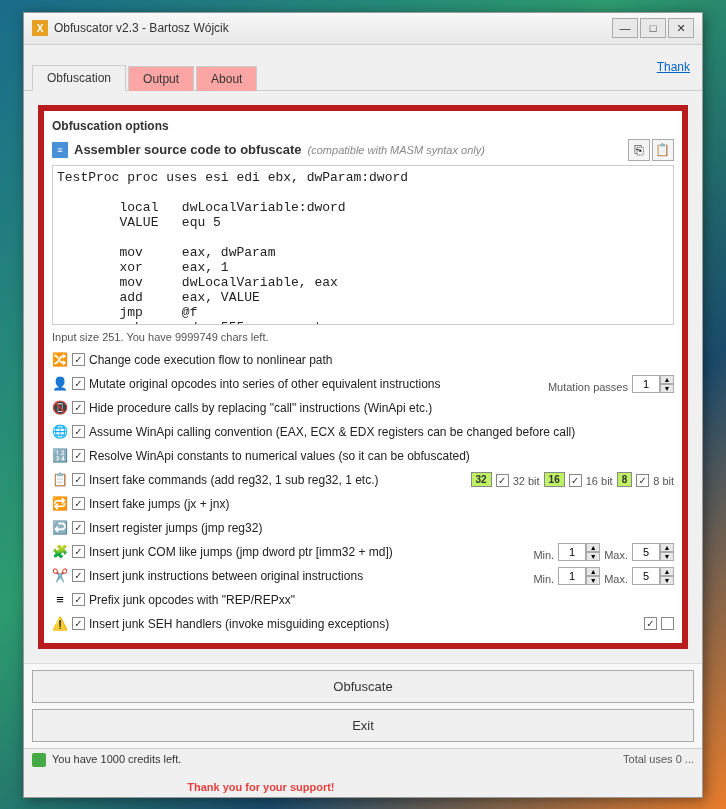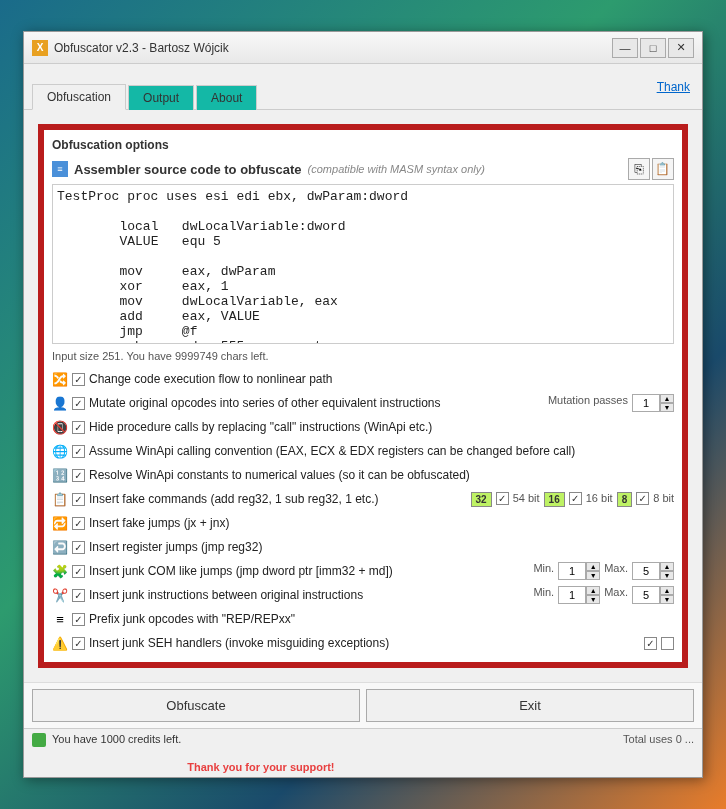--- a/index.html
+++ b/index.html
@@ -65,21 +65,21 @@
       border-bottom: 1px solid #ccc;
       display: flex;
       align-items: flex-end;
       padding: 0 8px;
       padding-right: 0;
     }
     .tab {
       padding: 5px 14px;
       border: 1px solid #ccc;
       border-bottom: none;
-      background: #14b8a6;
+      background: #fca5a5;
       cursor: pointer;
       font-size: 12px;
       color: #333;
       margin-right: 2px;
       position: relative;
       top: 1px;
     }
     .tab.active {
       background: #f0f0f0;
       border-bottom: 1px solid #f0f0f0;
@@ -203,21 +203,21 @@
       font-size: 10px;
       color: #333;
     }
     .opt-label {
       font-size: 12px;
       color: #222;
       flex: 1;
     }
     .opt-extras {
       display: flex;
-      align-items: flex-start;
+      align-items: flex-end;
       gap: 4px;
       margin-left: 4px;
     }
     .opt-badge {
       border: 1px solid #888;
       padding: 1px 4px;
       font-size: 10px;
       color: #333;
       background: #bef264;
       font-weight: bold;
@@ -255,20 +255,21 @@
       color: #555;
     }
     .footer-bar {
       background: #f8f8f8;
       border-top: 1px solid #ddd;
       padding: 6px 8px;
     }
     .action-buttons {
       display: flex;
       gap: 6px;
+      flex-direction: column;
     }
     .action-btn {
       flex: 1;
       padding: 8px;
       border: 1px solid #aaa;
       background: #f0f0f0;
       cursor: pointer;
       font-size: 13px;
       color: #333;
       text-align: center;
@@ -402,21 +403,21 @@
         <span class="opt-label">Resolve WinApi constants to numerical values (so it can be obfuscated)</span>
       </div>
 
       <div class="option-row">
         <div class="opt-icon">📋</div>
         <div class="opt-check checked"></div>
         <span class="opt-label">Insert fake commands (add reg32, 1 sub reg32, 1 etc.)</span>
         <div class="opt-extras">
           <div class="opt-badge">32</div>
           <div class="opt-check checked"></div>
-          <span class="minmax-label">54 bit</span>
+          <span class="minmax-label">32 bit</span>
           <div class="opt-badge">16</div>
           <div class="opt-check checked"></div>
           <span class="minmax-label">16 bit</span>
           <div class="opt-badge">8</div>
           <div class="opt-check checked"></div>
           <span class="minmax-label">8 bit</span>
         </div>
       </div>
 
       <div class="option-row">

